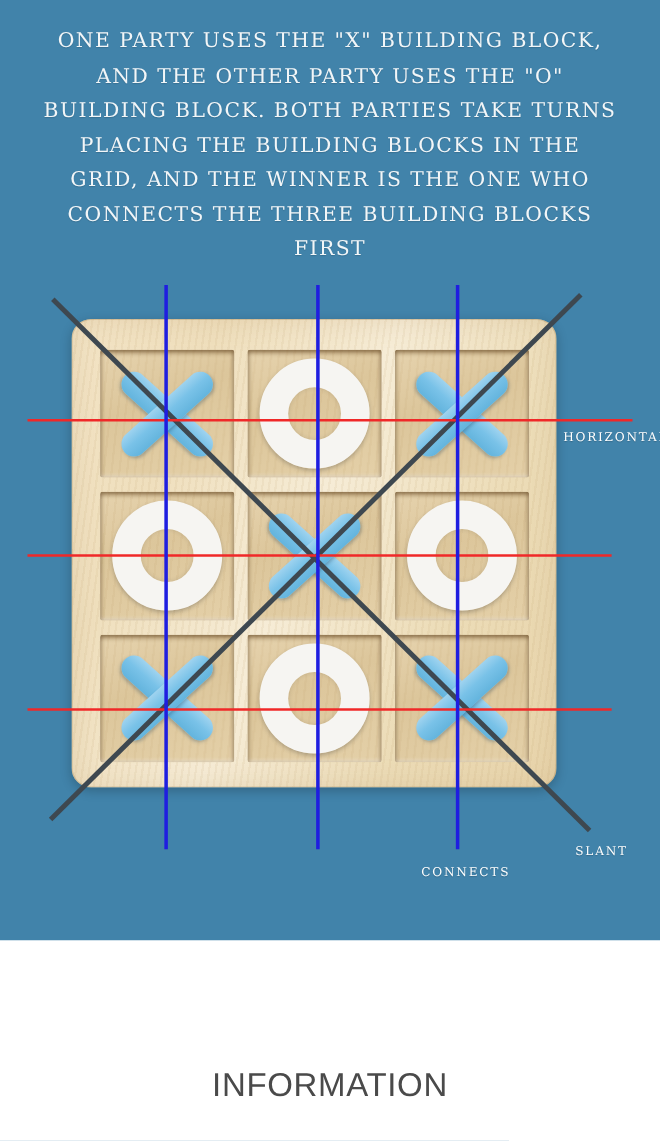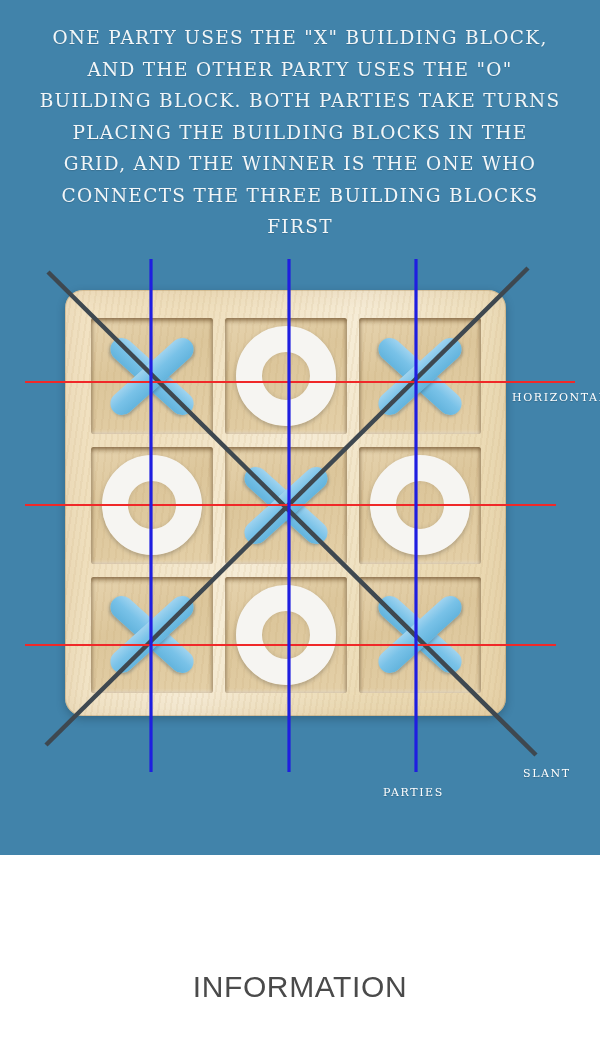--- a/index.html
+++ b/index.html
@@ -210,21 +210,21 @@
           <line x1="25" y1="645" x2="556" y2="645" stroke="#f02828" stroke-width="2.2"></line>
         </g>
       <g id="vertical-group">
           <line x1="151" y1="259" x2="151" y2="772" stroke="#1f1ee0" stroke-width="3.2"></line>
           <line x1="289" y1="259" x2="289" y2="772" stroke="#1f1ee0" stroke-width="3.2"></line>
           <line x1="416" y1="259" x2="416" y2="772" stroke="#1f1ee0" stroke-width="3.2"></line>
         </g>
     </svg>
 
     <div class="lbl lbl-horizontal">HORIZONTAL</div>
-    <div class="lbl lbl-vertical">PARTIES</div>
+    <div class="lbl lbl-vertical">CONNECTS</div>
     <div class="lbl lbl-slant">SLANT</div>
   </div>
 
   <div class="info-section">
     <div class="info-title">INFORMATION</div>
   </div>
 
 </div>
 
 </body></html>

